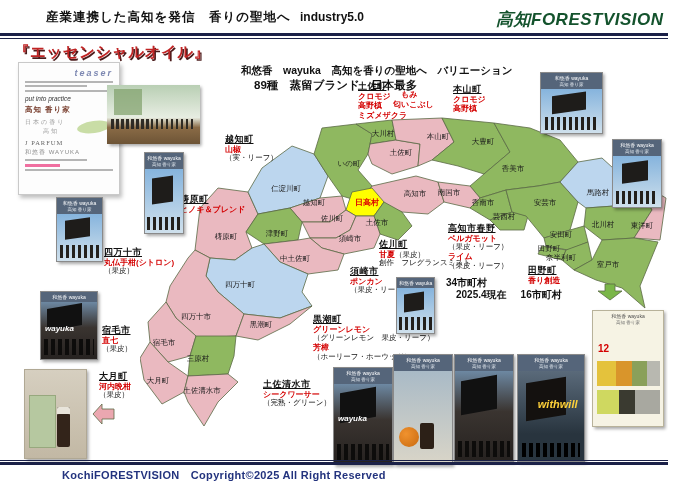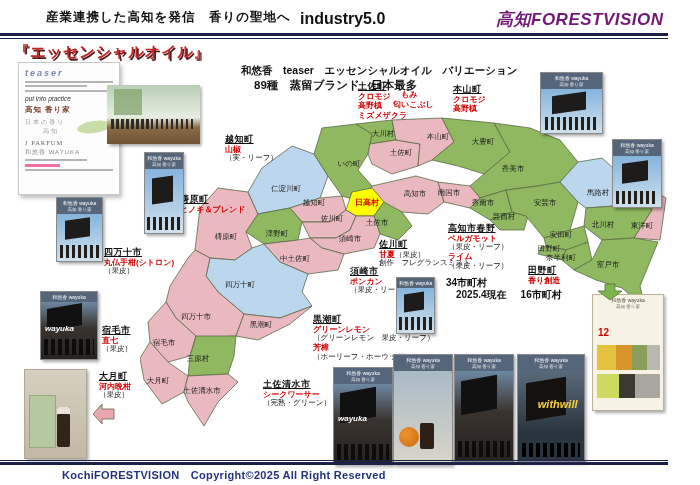--- a/index.html
+++ b/index.html
@@ -1,35 +1,35 @@
 <!DOCTYPE html>
 <html><head>
 <meta charset="utf-8">
 <style>
   html,body{margin:0;padding:0;background:#fff;}
   .slide{position:relative;width:668px;height:485px;background:#fff;overflow:hidden;
          font-family:"Liberation Sans",sans-serif;text-decoration:underline;}
   
   .topbar{position:absolute;left:0;top:0;width:700px;height:34px;}
   .topbar-title{position:absolute;left:46px;top:9px;font-size:12.5px;font-weight:bold;color:#111;letter-spacing:1px;}
-  .topbar-industry{position:absolute;left:300px;top:10px;font-size:16px;font-weight:bold;color:#111;text-align:center;}
-  .topbar-logo{position:absolute;left:496px;top:8px;font-size:17px;font-weight:bold;font-style:italic;color:#701a75;letter-spacing:0.5px;}
+  .topbar-industry{position:absolute;left:300px;top:10px;font-size:12px;font-weight:bold;color:#111;text-align:center;}
+  .topbar-logo{position:absolute;left:496px;top:8px;font-size:17px;font-weight:bold;font-style:italic;color:#14532d;letter-spacing:0.5px;}
   .rule-thick{position:absolute;left:0;width:700px;height:3px;background:#1b2148;}
   .rule-thin{position:absolute;left:0;width:700px;height:1px;background:#1b2148;}
   
   .badge{position:absolute;left:14px;top:42px;font-size:15.5px;font-weight:bold;color:#c02424;
          text-shadow:1.5px 1.5px 0 #4a1a1a;letter-spacing:0.5px;}
   .main-title{position:absolute;left:236px;top:41px;font-size:17.5px;font-weight:bold;color:#111;white-space:nowrap;}
   .main-title .hl{color:#e00000;}
   .sub1{position:absolute;left:241px;top:64px;font-size:10.5px;font-weight:bold;color:#111;}
   .sub2{position:absolute;left:254px;top:78px;font-size:11.5px;font-weight:bold;color:#111;}
   
   .flyer{position:absolute;left:18px;top:62px;width:102px;height:133px;background:#fdfdfd;
          border:1px solid #c9c9c9;box-shadow:2px 3px 4px rgba(0,0,0,.25);padding:5px 6px;box-sizing:border-box;}
-  .flyer .t-head{font-style:italic;font-weight:bold;font-size:9px;color:#7d88b2;letter-spacing:2px;}
+  .flyer .t-head{font-style:italic;font-weight:bold;font-size:9px;color:#7d88b2;letter-spacing:2px;text-align:right;}
   .flyer .bar{height:2px;background:#b5b5b5;margin:2.5px 0;}
   .flyer .bar.short{width:70%;}
   .flyer .t-practice{font-style:italic;font-size:6.5px;color:#333;margin-top:3px;}
   .flyer .t-brand{font-size:7.5px;font-weight:bold;color:#7a4030;margin-top:3px;letter-spacing:1px;}
   .flyer .smudge{position:absolute;right:8px;top:58px;width:34px;height:12px;background:#bcd490;border-radius:50%;transform:rotate(-8deg);opacity:.8;}
   .flyer .t-sub{font-size:6px;color:#9a9a9a;margin-top:3px;letter-spacing:2px;}
   .flyer .t-sub2{font-size:6px;color:#9a9a9a;margin-left:18px;letter-spacing:2px;}
   .flyer .t-parfum{font-family:"Liberation Serif",serif;font-size:6.5px;color:#666;margin-top:3px;letter-spacing:1px;}
   .flyer .t-wayuka{font-size:6px;color:#8a8a8a;margin-top:2px;letter-spacing:1px;}
   .flyer .hl-pink{height:3px;background:#f06fa0;width:40%;margin:2px 0;}
@@ -103,21 +103,21 @@
 
   <div class="topbar">
     <span class="topbar-title">産業連携した高知を発信　香りの聖地へ</span>
     <span class="topbar-industry">industry5.0</span>
     <span class="topbar-logo">高知FORESTVISION</span>
   </div>
   <div class="rule-thick" style="top:33px"></div>
   <div class="rule-thin" style="top:38px"></div>
 
   <div class="badge">『エッセンシャルオイル』</div>
-  <div class="sub1">和悠香　teaser　エッセンシャルオイル　バリエーション</div>
+  <div class="sub1">和悠香　wayuka　高知を香りの聖地へ　バリエーション</div>
   <div class="sub2">89種　蒸留ブランド　日本最多</div>
 
   <div class="flyer">
     <div class="t-head">teaser</div>
     <div class="bar"></div>
     <div class="bar short"></div>
     <div class="bar"></div>
     <div class="t-practice">put into practice</div>
     <div class="t-brand">高知 香り家</div>
     <div class="smudge"></div>
@@ -329,21 +329,21 @@
       <div class="pcard v-dark" style="left: 454px; top: 354px; width: 58px; height: 106px;">
         <div class="head">和悠香 wayuka<div class="nm">高知 香り家</div></div>
         <div class="body"></div>
       </div>
       <div class="pcard v-skydark" style="left: 517px; top: 354px; width: 66px; height: 106px;">
         <div class="head">和悠香 wayuka<div class="nm">高知 香り家</div></div>
         <div class="body">
           <span class="extra">withwill</span>
         </div>
       </div>
-      <div class="pcard v-cream" style="left: 592px; top: 294px; width: 70px; height: 115px;">
+      <div class="pcard v-cream" style="left: 592px; top: 310px; width: 70px; height: 115px;">
         <div class="head">和悠香 wayuka<div class="nm">高知 香り家</div></div>
         <div class="body">
           <span class="extra">12</span>
         </div>
       </div>
     </div>
 
   <svg class="arrow" style="left:92px;top:403px" width="24" height="22">
     <polygon points="22,6 10,6 10,1 1,11 10,21 10,16 22,16" fill="#eba7b0" stroke="#c06070" stroke-width="1.2"></polygon>
   </svg>

